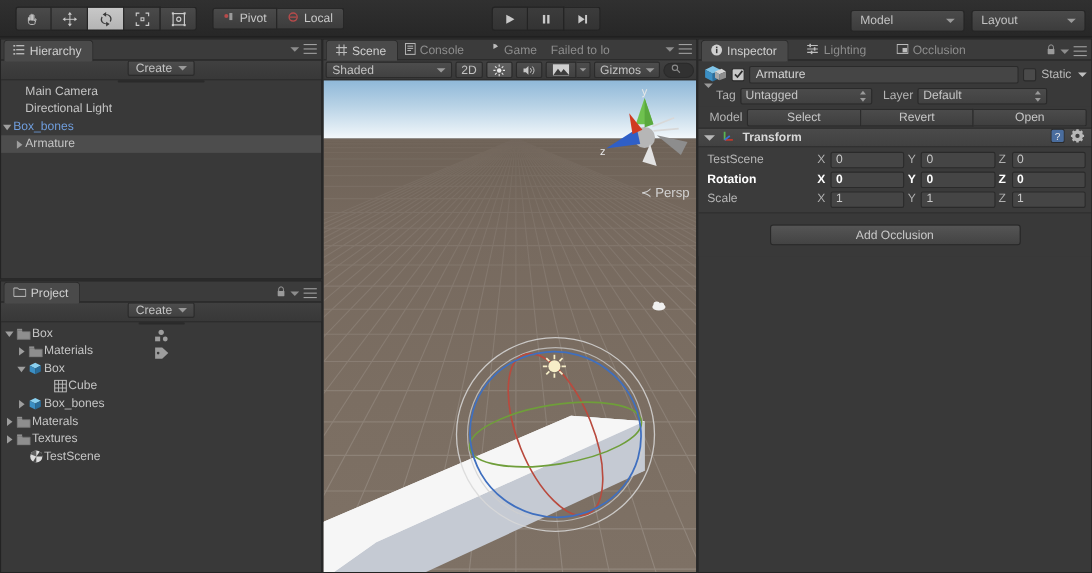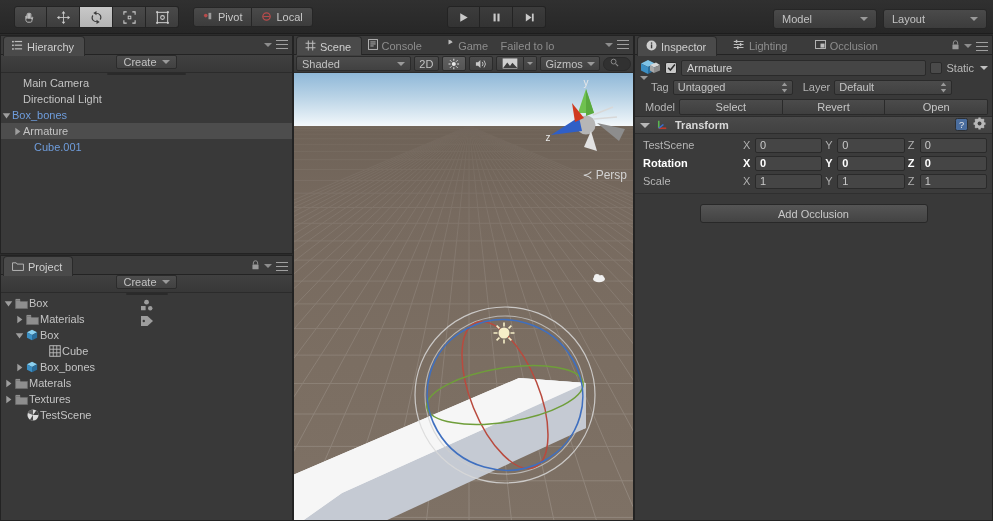--- a/index.html
+++ b/index.html
@@ -359,25 +359,20 @@
           <span class="lbl blue">Box_bones</span>
         </div>
         <div class="row sel">
           <span style="width: 11px; flex: 0 0 11px;"></span>
           <span class="tw">
             <svg width="9" height="9" viewBox="0 0 10 10">
               <polygon points="2.6,0.8 8.2,5 2.6,9.2" fill="#9e9e9e"></polygon>
             </svg>
           </span>
           <span class="lbl">Armature</span>
-        </div>
-        <div class="row">
-          <span style="width: 22px; flex: 0 0 22px;"></span>
-          <span class="tw"></span>
-          <span class="lbl blue">Cube.001</span>
         </div>
       </div>
   </div>
 
   <div class="panel" style="left:0;top:255px;width:293px;height:266px;">
     <div class="panel-tabs">
       <div class="tab active" style="left:2px;">
         <span><svg width="12" height="10" viewBox="0 0 13 11">
               <path d="M0.5 2h4l1 1.4h7v7h-12z" fill="none" stroke="#bdbdbd" stroke-width="1"></path>
             </svg></span>

